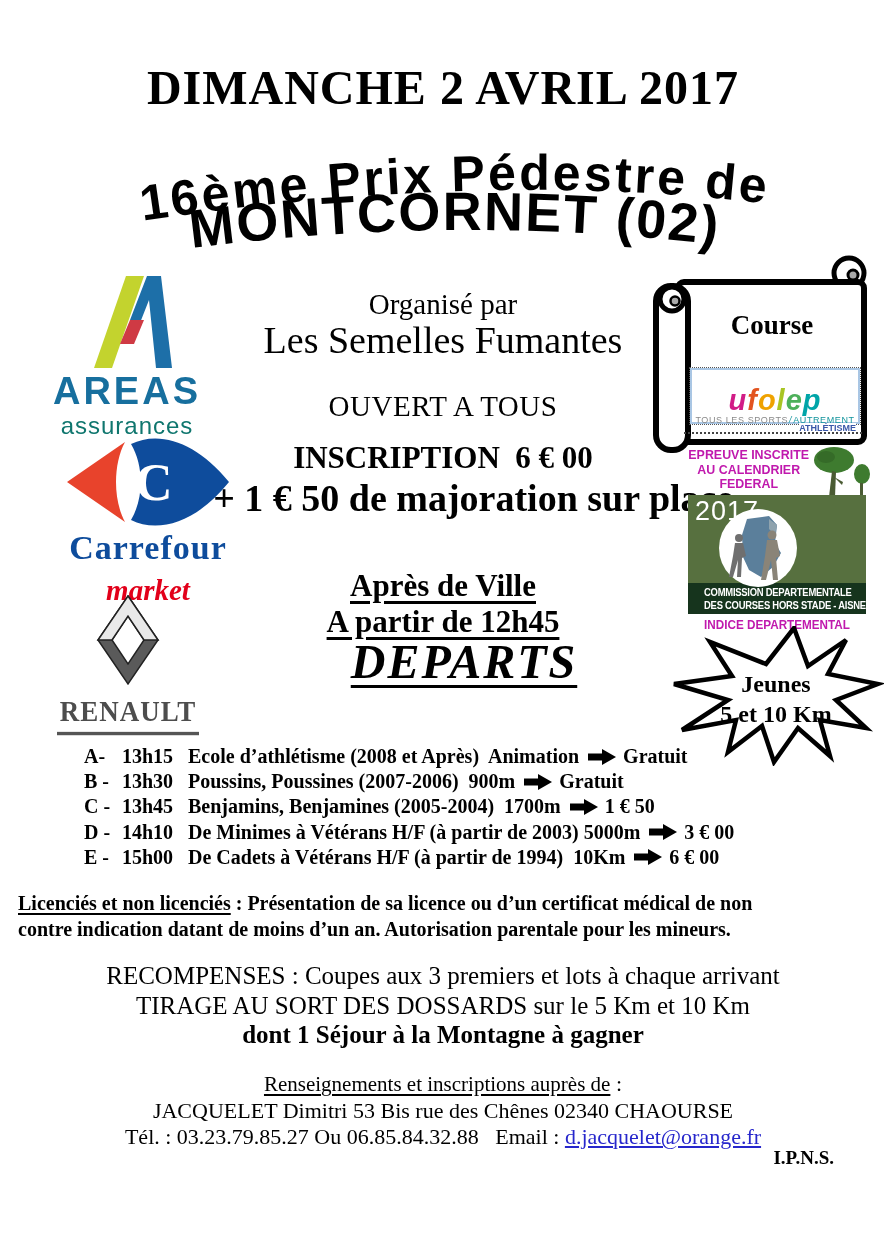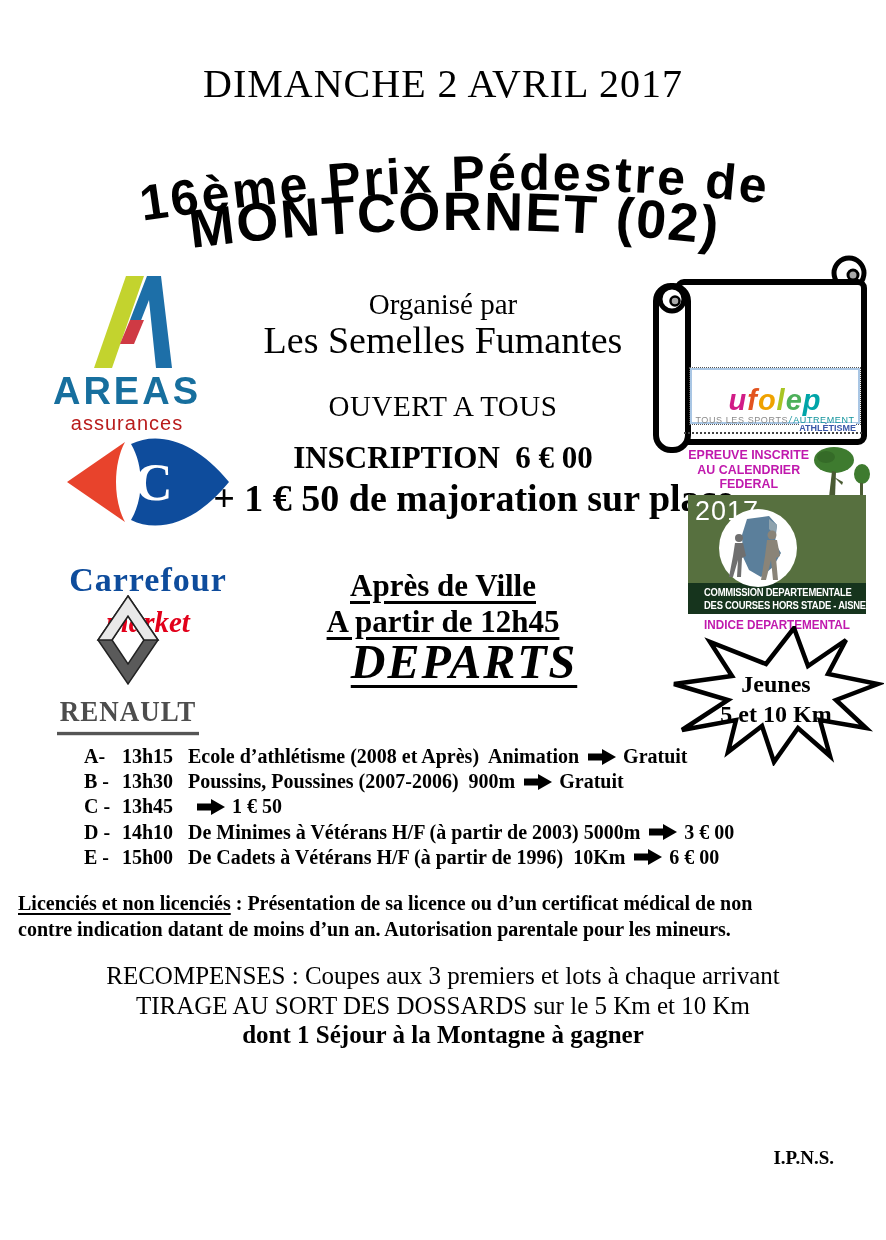--- a/index.html
+++ b/index.html
@@ -1,21 +1,21 @@
 <!DOCTYPE html>
 <html><head>
 <meta charset="utf-8">
 <style>
   html,body{margin:0;padding:0;background:#888;}
   .page{position:relative;width:886px;height:1240px;background:#fff;margin:0 auto;
         font-family:"Liberation Serif",serif;color:#000;overflow:hidden;}
   .abs{position:absolute;}
   .ctr{left:0;width:886px;text-align:center;}
 
-  .title{top:60px;font-size:40px;font-weight:normal;letter-spacing:1px;}
+  .title{top:60px;font-size:48px;font-weight:bold;letter-spacing:1px;}
 
   .organise{top:288px;font-size:29px;}
   .club{top:318px;font-size:38px;}
   .ouvert{top:390px;font-size:29px;letter-spacing:.5px;}
   .insc1{top:440px;font-size:31px;font-weight:bold;white-space:pre;}
   .insc2{top:476px;font-size:38px;font-weight:bold;margin-left:35px;}
   .venue1{top:568px;font-size:31px;font-weight:bold;}
   .venue2{top:604px;font-size:31px;font-weight:bold;}
   .venue1 span,.venue2 span{text-decoration:underline;text-decoration-thickness:2.5px;text-underline-offset:5px;}
   .departs-h{top:634px;font-size:48px;font-weight:bold;font-style:italic;letter-spacing:2px;padding-left:21px;}
@@ -35,24 +35,24 @@
 
   .contact{top:1071px;font-size:22px;line-height:26.5px;}
   .contact .hd{text-decoration:underline;text-decoration-thickness:1.5px;text-underline-offset:3px;font-size:21px;}
   .contact .ph{white-space:pre-wrap;}
   .contact a{color:#2727cc;text-decoration:underline;}
   .ipns{top:1147px;right:52px;left:auto;width:auto;font-size:19px;font-weight:bold;}
 
   
   .areas{left:50px;top:276px;width:154px;text-align:center;font-family:Liberation Sans, sans-serif;}
   .areas-name{font-size:38px;font-weight:600;letter-spacing:3px;color:#176f9e;line-height:1.05;}
-  .areas-sub{font-size:20px;color:#b91c1c;letter-spacing:1px;}
+  .areas-sub{font-size:24px;color:#0f766e;letter-spacing:1px;}
 
   .carrefour{left:58px;top:437px;width:180px;text-align:center;}
-  .carr-name{font-size:34px;font-weight:bold;color:#0e4c9c;letter-spacing:1px;line-height:1;margin-top:32px;}
+  .carr-name{font-size:34px;font-weight:bold;color:#0e4c9c;letter-spacing:1px;line-height:1;}
   .carr-sub{font-size:29px;font-weight:bold;font-style:italic;color:#e2001a;line-height:1;margin-top:11px;}
 
   .renault{left:50px;top:594px;width:156px;text-align:center;}
   .renault-name{display:inline-block;font-size:27px;font-weight:bold;letter-spacing:1px;color:#4d4d4d;
                 transform:scale(1,1.12);border-bottom:3px solid #555;padding:0 3px 3px;margin-top:6px;}
 
   
   .scroll{left:644px;top:252px;width:228px;height:204px;}
   .scroll-label{position:absolute;top:58px;left:36px;width:184px;text-align:center;font-size:27px;font-weight:bold;}
   .ufolep{position:absolute;left:46px;top:116px;width:166px;height:52px;background:#fff;
@@ -144,20 +144,21 @@
 
   <div class="abs scroll">
     <svg width="228" height="204" viewBox="0 0 228 204">
       <circle cx="205" cy="21" r="15" fill="#fff" stroke="#000" stroke-width="5"></circle>
       <circle cx="209" cy="23" r="5" fill="#aaa" stroke="#000" stroke-width="3"></circle>
       <rect x="34" y="30" width="186" height="160" rx="6" fill="#fff" stroke="#000" stroke-width="6"></rect>
       <rect x="12" y="34" width="32" height="164" rx="15" fill="#fff" stroke="#000" stroke-width="6"></rect>
       <circle cx="28" cy="47" r="12" fill="#fff" stroke="#000" stroke-width="5"></circle>
       <circle cx="31" cy="49" r="4.5" fill="#aaa" stroke="#000" stroke-width="2.5"></circle>
     </svg>
+    <div class="scroll-label">Course</div>
     <div class="ufolep">
       <div class="ufolep-name"><span class="u1">u</span><span class="u2">f</span><span class="u3">o</span><span class="u4">l</span><span class="u5">e</span><span class="u6">p</span></div>
       <div class="ufolep-tag"><span>TOUS LES SPORTS</span><span class="sl">/</span><span class="aut">AUTREMENT</span></div>
       <div class="ufolep-sub">ATHLÉTISME</div>
     </div>
     <div class="ants"></div>
   </div>
 
   <div class="abs badge">
     <div class="badge-head">
@@ -210,49 +211,54 @@
       <span class="f">Gratuit</span>
     </div>
     <div class="dep-row">
       <span class="l">B -</span><span class="t">13h30</span><span class="d">Poussins, Poussines (2007-2006)  900m</span>
       <span class="arrow"><svg width="28" height="16" viewBox="0 0 28 16">
             <polygon points="0,4.5 14,4.5 14,0 28,8 14,16 14,11.5 0,11.5" fill="#000"></polygon>
           </svg></span>
       <span class="f">Gratuit</span>
     </div>
     <div class="dep-row">
-      <span class="l">C -</span><span class="t">13h45</span>
+      <span class="l">C -</span><span class="t">13h45</span><span class="d">Benjamins, Benjamines (2005-2004)  1700m</span>
       <span class="arrow"><svg width="28" height="16" viewBox="0 0 28 16">
             <polygon points="0,4.5 14,4.5 14,0 28,8 14,16 14,11.5 0,11.5" fill="#000"></polygon>
           </svg></span>
       <span class="f">1 € 50</span>
     </div>
     <div class="dep-row">
       <span class="l">D -</span><span class="t">14h10</span><span class="d">De Minimes à Vétérans H/F (à partir de 2003) 5000m</span>
       <span class="arrow"><svg width="28" height="16" viewBox="0 0 28 16">
             <polygon points="0,4.5 14,4.5 14,0 28,8 14,16 14,11.5 0,11.5" fill="#000"></polygon>
           </svg></span>
       <span class="f">3 € 00</span>
     </div>
     <div class="dep-row">
-      <span class="l">E -</span><span class="t">15h00</span><span class="d">De Cadets à Vétérans H/F (à partir de 1996)  10Km</span>
+      <span class="l">E -</span><span class="t">15h00</span><span class="d">De Cadets à Vétérans H/F (à partir de 1994)  10Km</span>
       <span class="arrow"><svg width="28" height="16" viewBox="0 0 28 16">
             <polygon points="0,4.5 14,4.5 14,0 28,8 14,16 14,11.5 0,11.5" fill="#000"></polygon>
           </svg></span>
       <span class="f">6 € 00</span>
     </div>
   </div>
 
   <div class="abs license">
     <div><span class="lead">Licenciés et non licenciés</span><span> : Présentation de sa licence ou d’un certificat médical de non</span></div>
     <div>contre indication datant de moins d’un an. Autorisation parentale pour les mineurs.</div>
   </div>
 
   <div class="abs ctr rewards">
     <div>RECOMPENSES : Coupes aux 3 premiers et lots à chaque arrivant</div>
     <div>TIRAGE AU SORT DES DOSSARDS sur le 5 Km et 10 Km</div>
     <div class="b3">dont 1 Séjour à la Montagne à gagner</div>
   </div>
 
+  <div class="abs ctr contact">
+    <div><span class="hd">Renseignements et inscriptions auprès de</span><span> :</span></div>
+    <div>JACQUELET Dimitri 53 Bis rue des Chênes 02340 CHAOURSE</div>
+    <div class="ph"><span>Tél. : 03.23.79.85.27 Ou 06.85.84.32.88   Email : </span><a href="#">d.jacquelet@orange.fr</a></div>
+  </div>
 
   <div class="abs ipns">I.P.N.S.</div>
 
 </div>
 
 </body></html>

